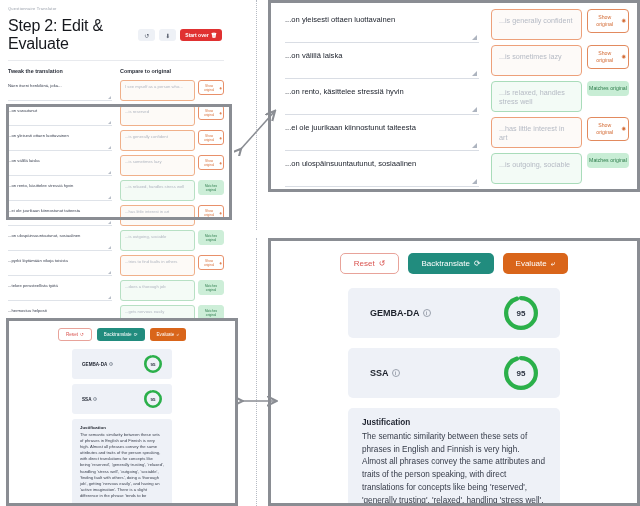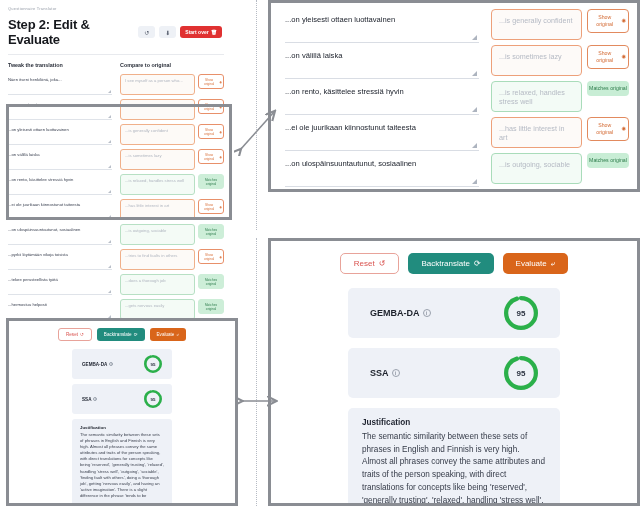--- a/index.html
+++ b/index.html
@@ -14,21 +14,21 @@
 
   
   .panel { position: absolute; background: #fff; }
   .thick-frame { border: 3px solid #8a8d93; }
 
   
   #app { left: 0; top: 0; width: 232px; height: 506px; background:#fff; }
   .app-pad { padding: 6px 8px 0 8px; }
   .crumb { font-size: 4px; color: #9aa0ab; letter-spacing: .2px; margin-bottom: 6px; }
   .titlerow { display: flex; align-items: center; justify-content: space-between; padding-right: 2px; }
-  .apptitle { font-size: 13px; font-weight: bold; letter-spacing: -.2px; color:#16181d; }
+  .apptitle { font-size: 16px; font-weight: normal; letter-spacing: -.2px; color:#16181d; }
   .title-actions { display: flex; align-items: center; gap: 4px; }
   .sq-btn {
     width: 17px; height: 12px; border-radius: 3px; background: #eef1f6;
     display: flex; align-items: center; justify-content: center;
     font-size: 6px; color: #5b6271; border: none;
   }
   .startover {
     background: #e03131; color: #fff; border-radius: 3px;
     font-size: 5px; font-weight: bold; padding: 3px 5px;
     display: flex; align-items: center; gap: 2px; white-space: nowrap;

